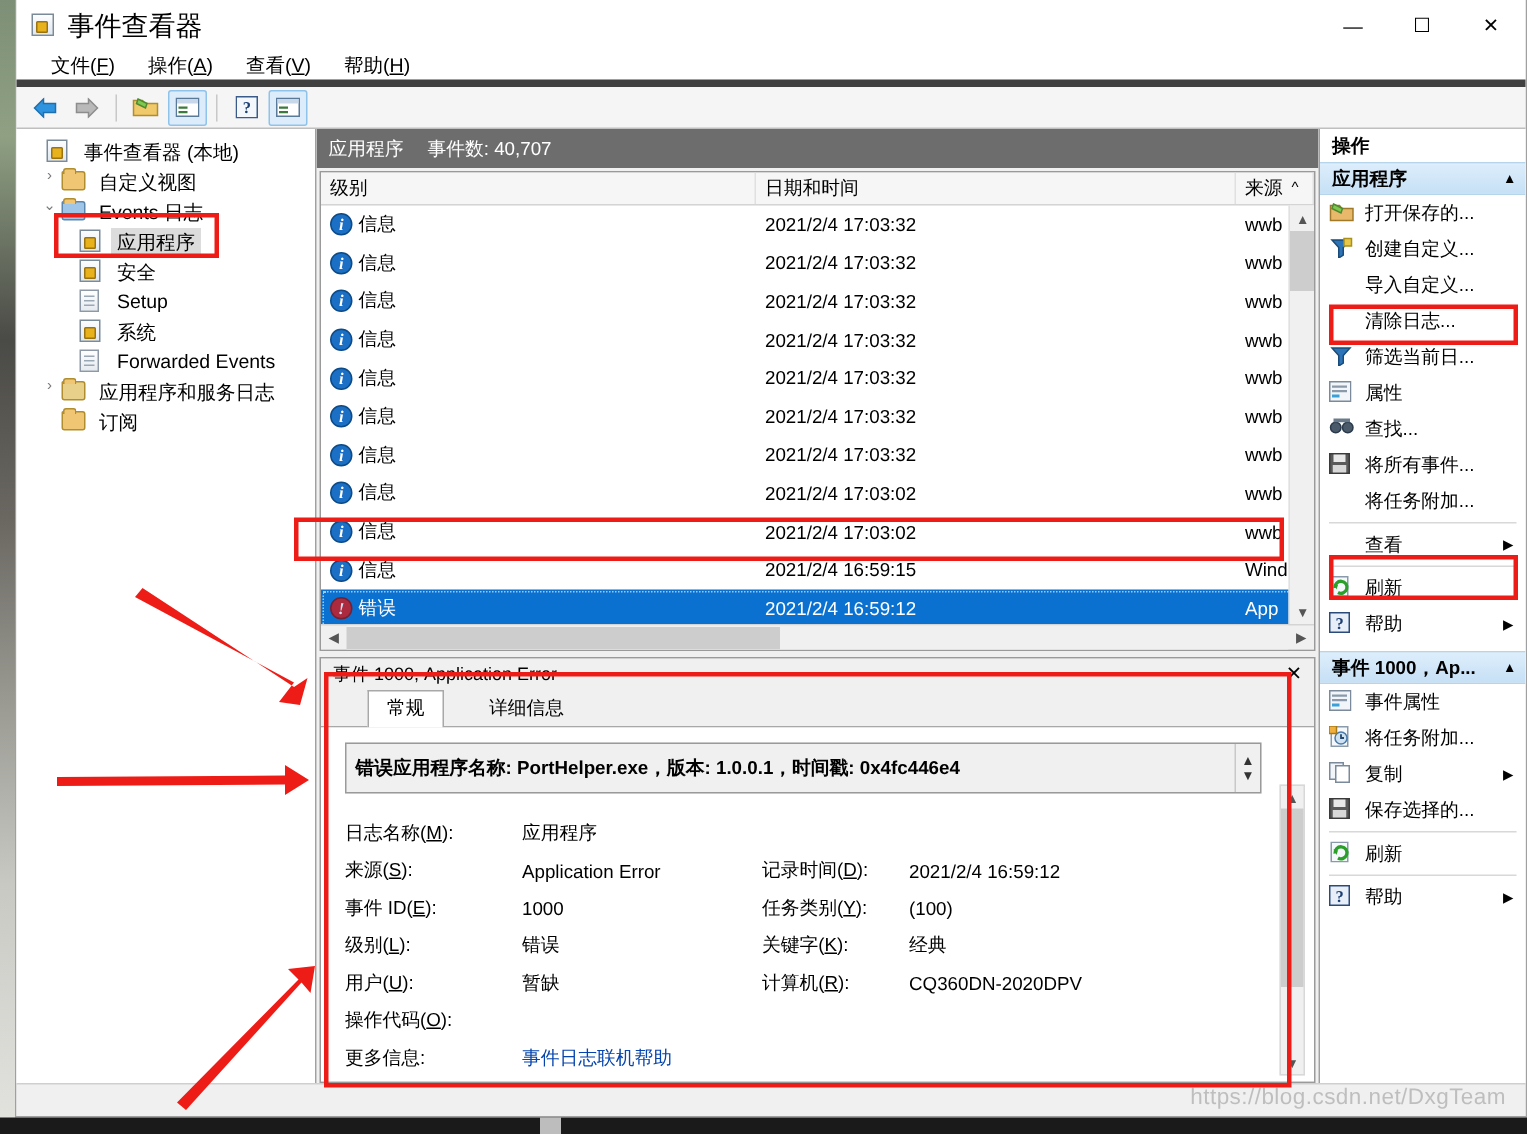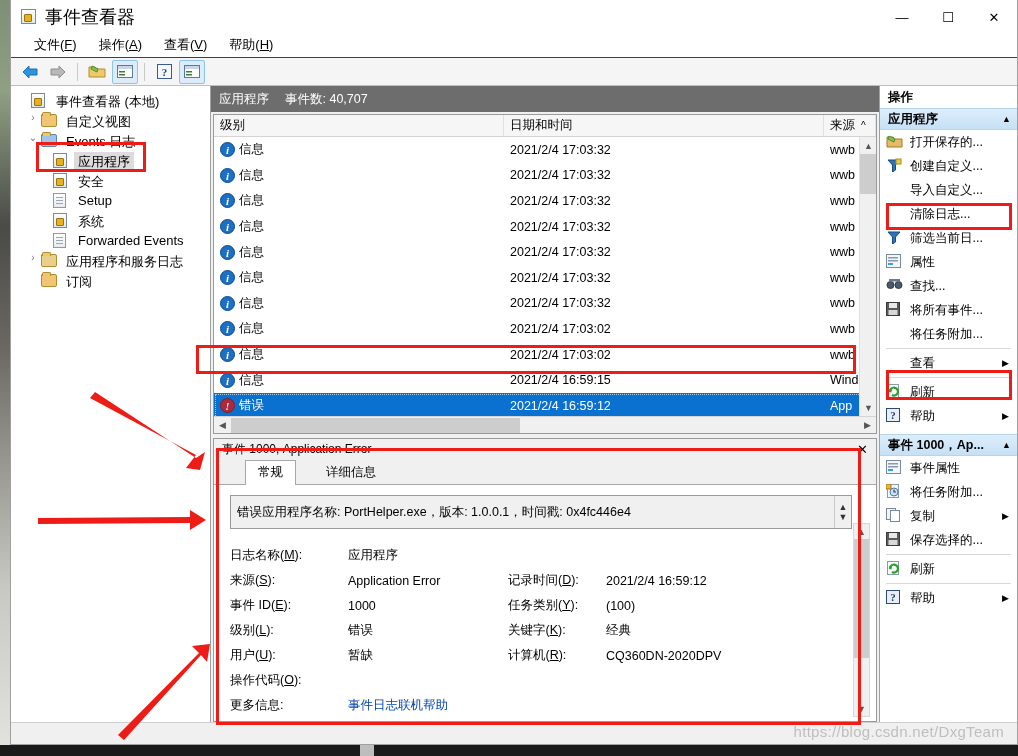--- a/index.html
+++ b/index.html
@@ -40,23 +40,23 @@
   }
   #title-text { font-size: 18px; color: #000; }
   #wincontrols { position: absolute; right: 0; top: 0; height: 34px; display: flex; }
   .wc {
     width: 46px; height: 34px; display: flex; align-items: center; justify-content: center;
     font-size: 13px; color: #000; cursor: default;
   }
 
   
   #menubar {
-    height: 24px; flex: none; display: flex; 
+    height: 24px; flex: none; display: flex; align-items: center;
     padding-left: 12px; background: #ffffff;
-    border-bottom: 1px solid #404040;
+    border-bottom: 5px solid #404040;
   }
   .menu-item { padding: 2px 11px; font-size: 13px; color: #000; cursor: default; }
   .menu-item u { text-decoration: underline; }
 
   
   #toolbar {
     height: 28px; flex: none; display: flex; align-items: center;
     padding-left: 6px; background: #f5f5f5;
     border-bottom: 1px solid #bfbfbf;
     gap: 2px;
@@ -154,21 +154,21 @@
   .tab {
     padding: 3px 12px 4px 12px; font-size: 12.5px; color: #000; cursor: default;
     border: 1px solid transparent; border-bottom: none; position: relative; top: 1px; margin-left: 17px;
   }
   .tab.active { background: #ffffff; border-color: #a8a8a8; }
   #detail-body { flex: 1; min-height: 0; background: #ffffff; position: relative; overflow: hidden; padding: 10px 12px 0 16px; }
 
   #msgbox {
     height: 34px; border: 1px solid #9a9a9a; background: #f0f0f0;
     display: flex; align-items: center; font-size: 12.5px; color: #000;
-    padding-left: 6px; position: relative; margin-right: 12px;
+    padding-left: 6px; position: relative; margin-right: 23px; font-weight: bold;
   }
   #msg-spin {
     position: absolute; right: 0; top: 0; width: 17px; height: 32px;
     display: flex; flex-direction: column; align-items: center; justify-content: center;
     font-size: 9px; color: #333; background: #f0f0f0; border-left: 1px solid #c8c8c8;
   }
 
   #fieldgrid { margin-top: 14px; font-size: 12.5px; color: #000; margin-right: 28px; }
   .frow { display: flex; height: 25px; align-items: center; }
   .flabel { width: 118px; flex: none; }

